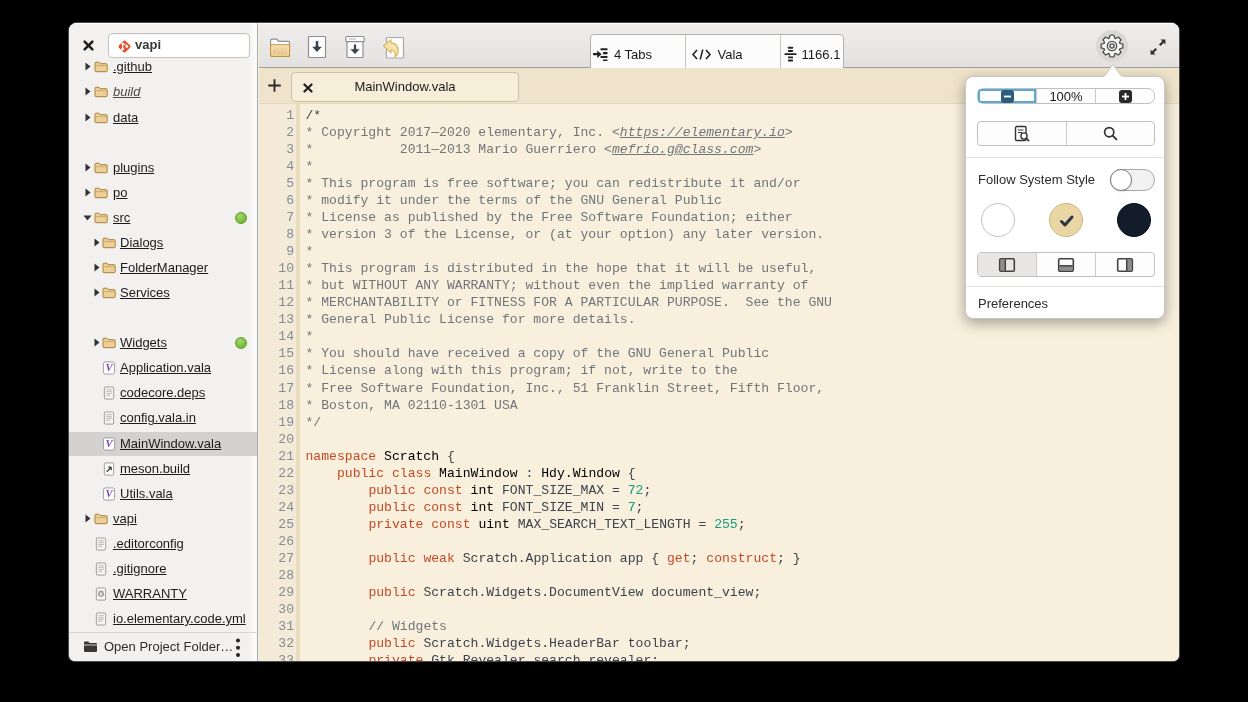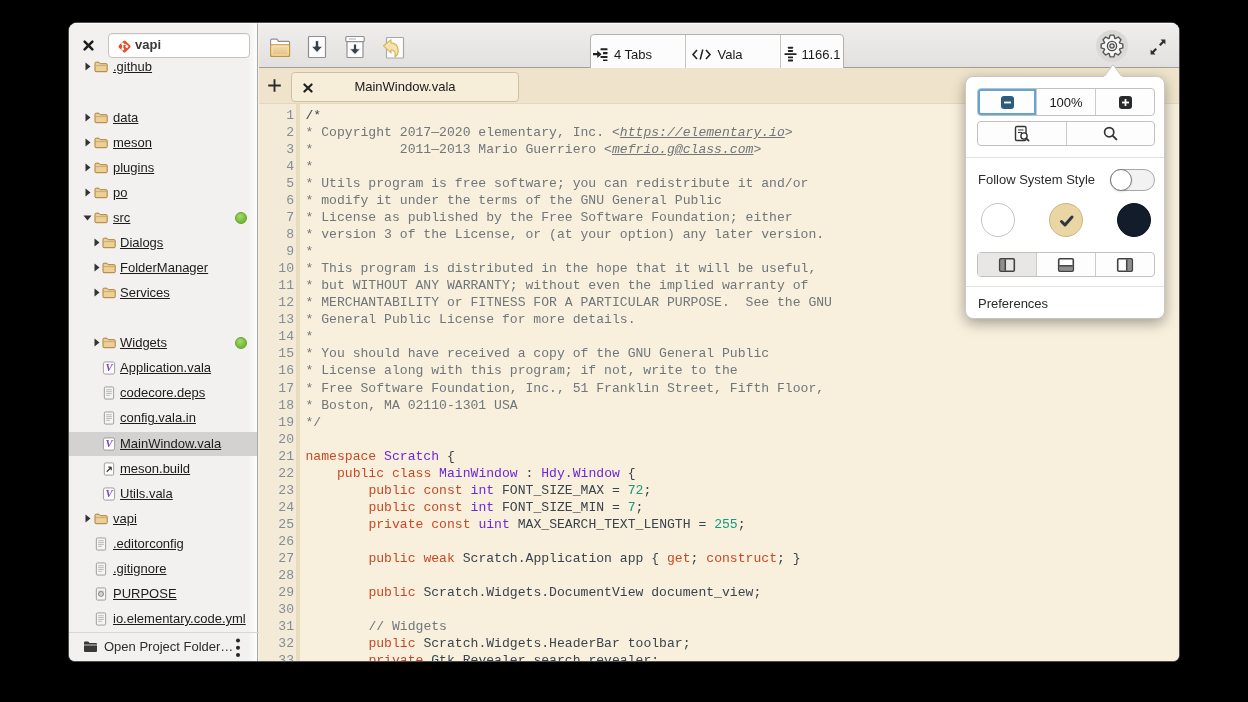--- a/index.html
+++ b/index.html
@@ -46,31 +46,31 @@
   #tab .lab{position:absolute;left:0;right:0;top:6px;text-align:center;font-size:13px;color:#1a1a1a;}
   
   #codearea{position:absolute;left:190px;top:81px;width:920px;height:557px;background:#f8efdc;}
   #gutterbg{position:absolute;left:0;top:0;width:37px;height:557px;background:#f3ead7;}
   #gutterband{position:absolute;left:37px;top:0;width:3.5px;height:557px;background:#e8dcc0;}
   pre{margin:0;font-family:"Liberation Mono",monospace;font-size:13.1px;line-height:17.03px;}
   #nums{position:absolute;left:0;top:3px;text-align:right;color:#848d96;width:35px;}
   #src{position:absolute;left:46.5px;top:3px;color:#3a434e;}
   .c{color:#6f767c;}
   .k{color:#c54a27;}
-  .t{color:#6d28d9;}
+  .t{color:#000000;}
   .n{color:#169b80;}
   .lnk{text-decoration:underline;font-style:italic;}
   
   #popover{position:absolute;left:965px;top:76px;width:200px;height:243px;background:#fff;
     border:1px solid #c9c7c5;border-radius:8px;box-shadow:0 4px 14px rgba(0,0,0,0.35);}
   #poparrow{position:absolute;left:1104px;top:64px;width:18px;height:13px;z-index:5;}
   .pgroup{position:absolute;display:flex;background:#fdfdfd;border:1px solid #c3c1be;border-radius:4px;}
   .pgroup .seg{flex:1;display:flex;align-items:center;justify-content:center;}
   .pgroup .seg + .seg{border-left:1px solid #ccc9c6;}
-  #zoomrow{left:11px;top:11px;width:178px;height:28px;}
+  #zoomrow{left:11px;top:11px;width:178px;height:16px;border-radius:7px;}
   #zoomrow .seg:first-child{box-shadow:inset 0 0 0 2px rgba(86,160,211,0.95);border-radius:3px 0 0 3px;}
   #zoomrow .pct{font-size:13px;color:#1a1a1a;}
   #findrow{left:11px;top:44px;width:178px;height:25px;}
   .psep{position:absolute;left:0;width:198px;height:1px;background:#e2e1e0;}
   #fss{position:absolute;left:12px;top:95px;font-size:13px;color:#2b2b2b;}
   #switch{position:absolute;left:144px;top:92px;width:45px;height:22px;border:1px solid #a9a8a6;
     border-radius:11px;background:#f3f2f2;}
   #switch .knob{position:absolute;left:-1px;top:-1px;width:22px;height:22px;border-radius:50%;
     background:#fff;border:1px solid #7d7c7a;box-shadow:0 1px 2px rgba(0,0,0,0.12);}
   .scheme{position:absolute;top:126px;width:34px;height:34px;border-radius:50%;}
@@ -105,39 +105,39 @@
       <div class="row" style="top:0.3px">
           <svg class="exp" style="left:12.0px" viewBox="0 0 13 13">
             <path d="M4.5 2.5 L9.5 6.5 L4.5 10.5 Z" fill="#333"></path>
           </svg>
           <svg class="ico" style="left:25.0px" width="14" height="14" viewBox="0 0 14 14">
             <path d="M1 3.2 q0-1 1-1 h3 l1.2 1.5 h6 q1 0 1 1 v6 q0 1-1 1 h-10.2 q-1 0-1-1 z" fill="#ecd098" stroke="#ab8136" stroke-width="1"></path>
             <path d="M1.4 5.6 h11.4" stroke="#c8a96b" stroke-width="0.9"></path>
           </svg>
           <div class="lab" style="left:44.0px">.github</div>
         </div>
+      <div class="row" style="top:25.4px">
+          <svg class="exp" style="left:12.0px" viewBox="0 0 13 13">
+            <path d="M4.5 2.5 L9.5 6.5 L4.5 10.5 Z" fill="#333"></path>
+          </svg>
+          <svg class="ico" style="left:25.0px" width="14" height="14" viewBox="0 0 14 14">
+            <path d="M1 3.2 q0-1 1-1 h3 l1.2 1.5 h6 q1 0 1 1 v6 q0 1-1 1 h-10.2 q-1 0-1-1 z" fill="#ecd098" stroke="#ab8136" stroke-width="1"></path>
+            <path d="M1.4 5.6 h11.4" stroke="#c8a96b" stroke-width="0.9"></path>
+          </svg>
+          <div class="lab ital" style="left:44.0px">build</div>
+        </div>
       <div class="row" style="top:50.5px">
           <svg class="exp" style="left:12.0px" viewBox="0 0 13 13">
             <path d="M4.5 2.5 L9.5 6.5 L4.5 10.5 Z" fill="#333"></path>
           </svg>
           <svg class="ico" style="left:25.0px" width="14" height="14" viewBox="0 0 14 14">
             <path d="M1 3.2 q0-1 1-1 h3 l1.2 1.5 h6 q1 0 1 1 v6 q0 1-1 1 h-10.2 q-1 0-1-1 z" fill="#ecd098" stroke="#ab8136" stroke-width="1"></path>
             <path d="M1.4 5.6 h11.4" stroke="#c8a96b" stroke-width="0.9"></path>
           </svg>
           <div class="lab" style="left:44.0px">data</div>
-        </div>
-      <div class="row" style="top:75.5px">
-          <svg class="exp" style="left:12.0px" viewBox="0 0 13 13">
-            <path d="M4.5 2.5 L9.5 6.5 L4.5 10.5 Z" fill="#333"></path>
-          </svg>
-          <svg class="ico" style="left:25.0px" width="14" height="14" viewBox="0 0 14 14">
-            <path d="M1 3.2 q0-1 1-1 h3 l1.2 1.5 h6 q1 0 1 1 v6 q0 1-1 1 h-10.2 q-1 0-1-1 z" fill="#ecd098" stroke="#ab8136" stroke-width="1"></path>
-            <path d="M1.4 5.6 h11.4" stroke="#c8a96b" stroke-width="0.9"></path>
-          </svg>
-          <div class="lab" style="left:44.0px">meson</div>
         </div>
       <div class="row" style="top:100.6px">
           <svg class="exp" style="left:12.0px" viewBox="0 0 13 13">
             <path d="M4.5 2.5 L9.5 6.5 L4.5 10.5 Z" fill="#333"></path>
           </svg>
           <svg class="ico" style="left:25.0px" width="14" height="14" viewBox="0 0 14 14">
             <path d="M1 3.2 q0-1 1-1 h3 l1.2 1.5 h6 q1 0 1 1 v6 q0 1-1 1 h-10.2 q-1 0-1-1 z" fill="#ecd098" stroke="#ab8136" stroke-width="1"></path>
             <path d="M1.4 5.6 h11.4" stroke="#c8a96b" stroke-width="0.9"></path>
           </svg>
           <div class="lab" style="left:44.0px">plugins</div>
@@ -269,21 +269,21 @@
             <path d="M4 4 h6 M4 6 h6 M4 8 h6 M4 10 h4" stroke="#b0b0b0" stroke-width="0.9"></path>
           </svg>
           <div class="lab" style="left:44.0px">.gitignore</div>
         </div>
       <div class="row" style="top:527.0px">
           <svg class="ico" style="left:25.0px" width="14" height="15" viewBox="0 0 14 15">
             <rect x="2" y="1" width="10" height="13" rx="1.2" fill="#f4f4f4" stroke="#9a9a9a" stroke-width="1"></rect>
             <path d="M4 4.5 h6 M4 6.5 h6 M4 8.5 h6" stroke="#b0b0b0" stroke-width="0.9"></path>
             <circle cx="7" cy="7.5" r="2.6" fill="none" stroke="#777" stroke-width="0.9"></circle>
           </svg>
-          <div class="lab" style="left:44.0px">PURPOSE</div>
+          <div class="lab" style="left:44.0px">WARRANTY</div>
         </div>
       <div class="row" style="top:552.1px">
           <svg class="ico" style="left:25.0px" width="14" height="15" viewBox="0 0 14 15">
             <rect x="2" y="1" width="10" height="13" rx="1.2" fill="#f4f4f4" stroke="#9a9a9a" stroke-width="1"></rect>
             <path d="M4 4 h6 M4 6 h6 M4 8 h6 M4 10 h4" stroke="#b0b0b0" stroke-width="0.9"></path>
           </svg>
           <div class="lab" style="left:44.0px">io.elementary.code.yml</div>
         </div>
     </div>
     <div id="sfoot">
@@ -416,21 +416,21 @@
 28
 29
 30
 31
 32
 33</pre>
     <pre id="src">/*
 <span class="c">* Copyright 2017—2020 elementary, Inc. &lt;</span><span class="c lnk">https://elementary.io</span><span class="c">&gt;</span>
 <span class="c">*           2011—2013 Mario Guerriero &lt;</span><span class="c lnk">mefrio.g@class.com</span><span class="c">&gt;</span>
 <span class="c">*</span>
-<span class="c">* Utils program is free software; you can redistribute it and/or</span>
+<span class="c">* This program is free software; you can redistribute it and/or</span>
 <span class="c">* modify it under the terms of the GNU General Public</span>
 <span class="c">* License as published by the Free Software Foundation; either</span>
 <span class="c">* version 3 of the License, or (at your option) any later version.</span>
 <span class="c">*</span>
 <span class="c">* This program is distributed in the hope that it will be useful,</span>
 <span class="c">* but WITHOUT ANY WARRANTY; without even the implied warranty of</span>
 <span class="c">* MERCHANTABILITY or FITNESS FOR A PARTICULAR PURPOSE.  See the GNU</span>
 <span class="c">* General Public License for more details.</span>
 <span class="c">*</span>
 <span class="c">* You should have received a copy of the GNU General Public</span>

